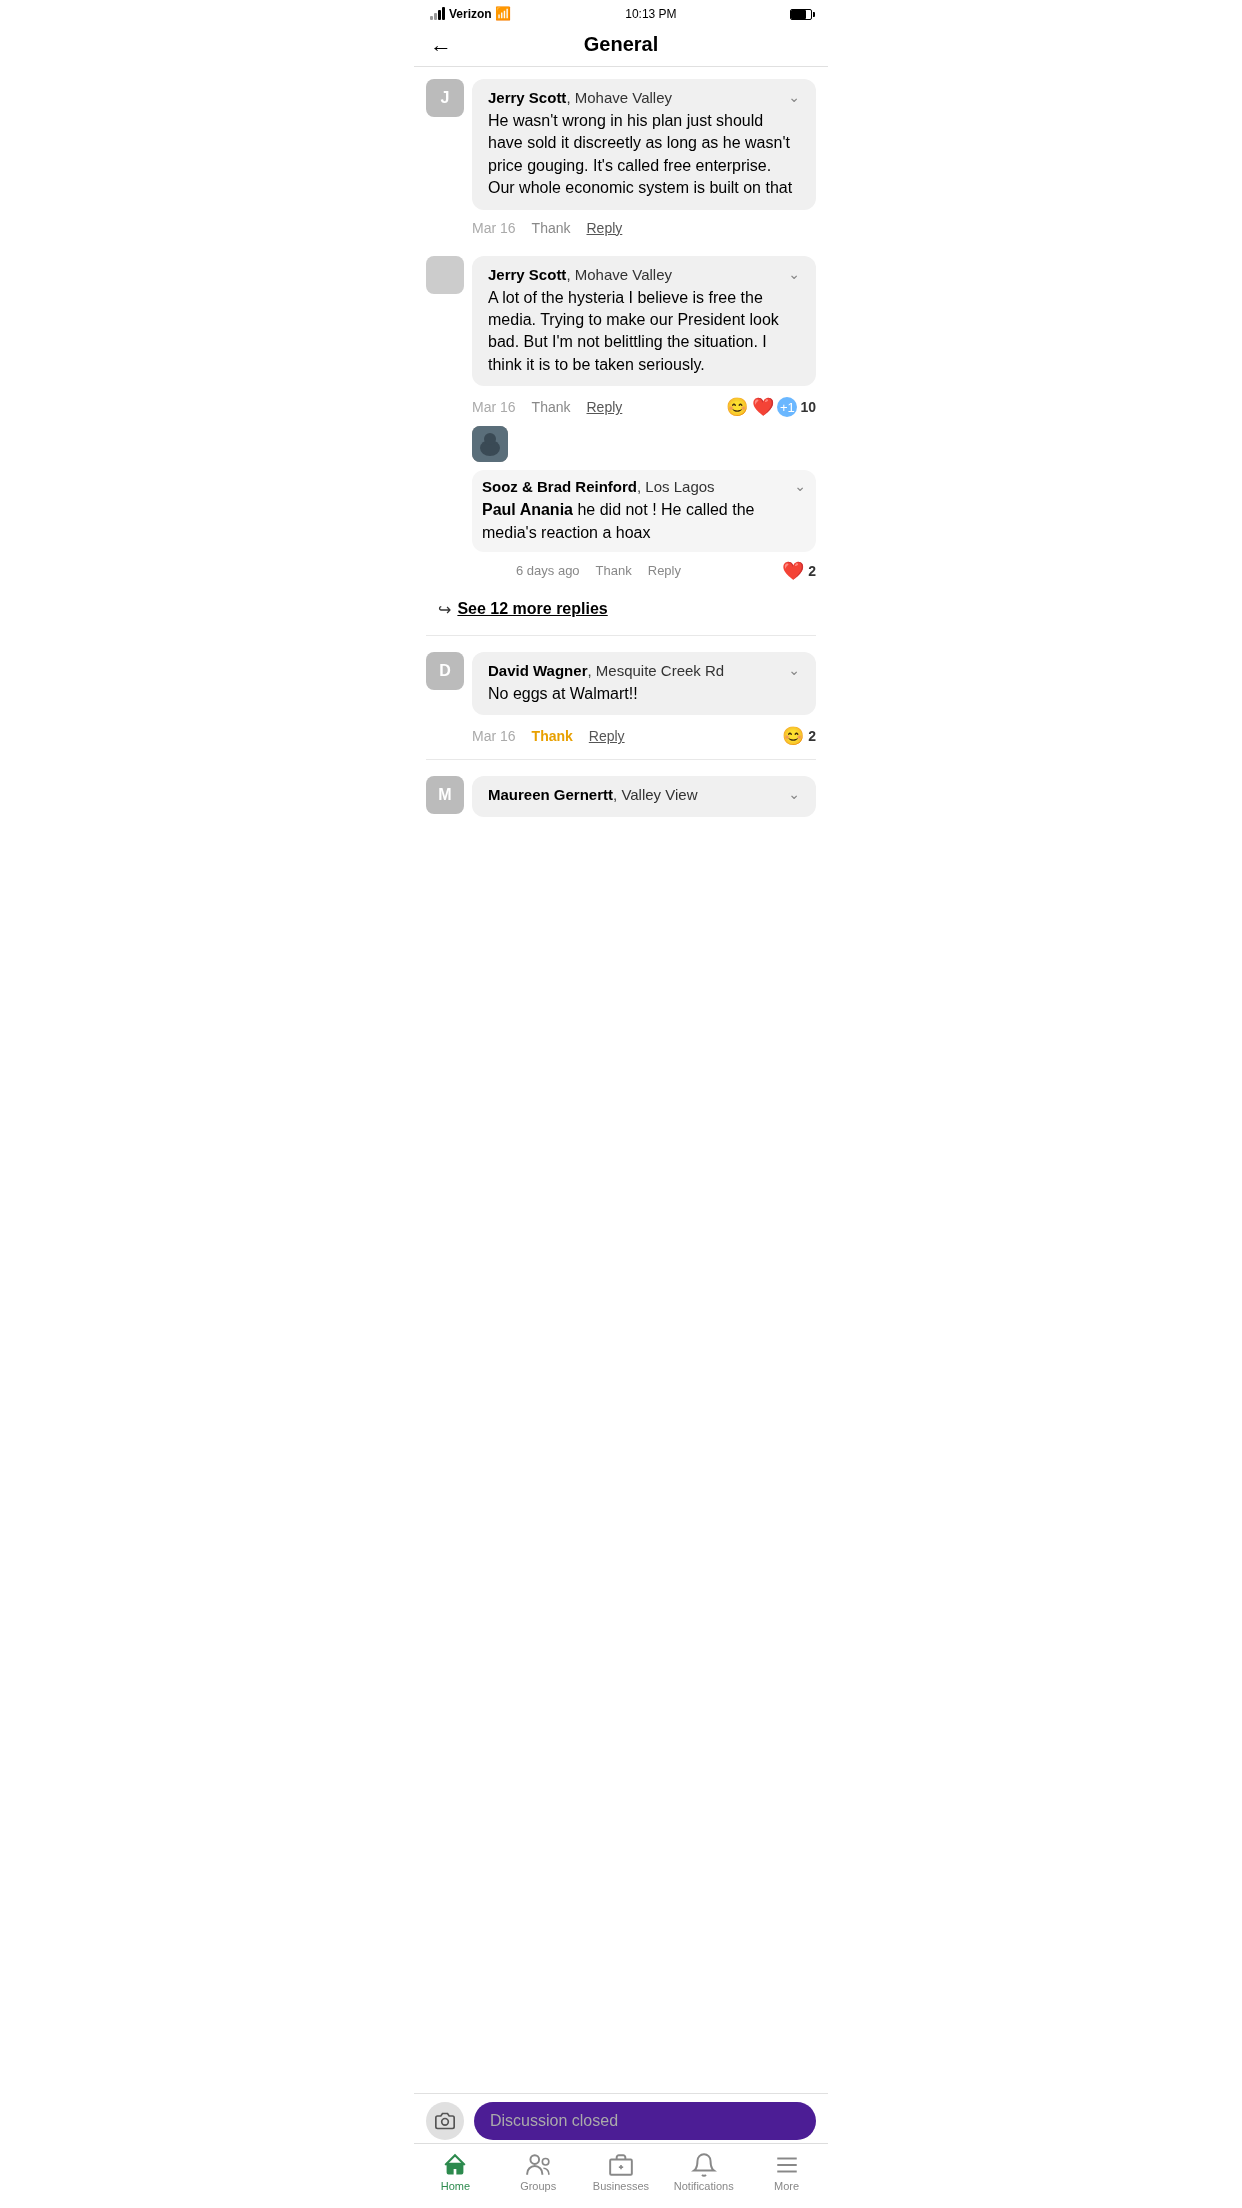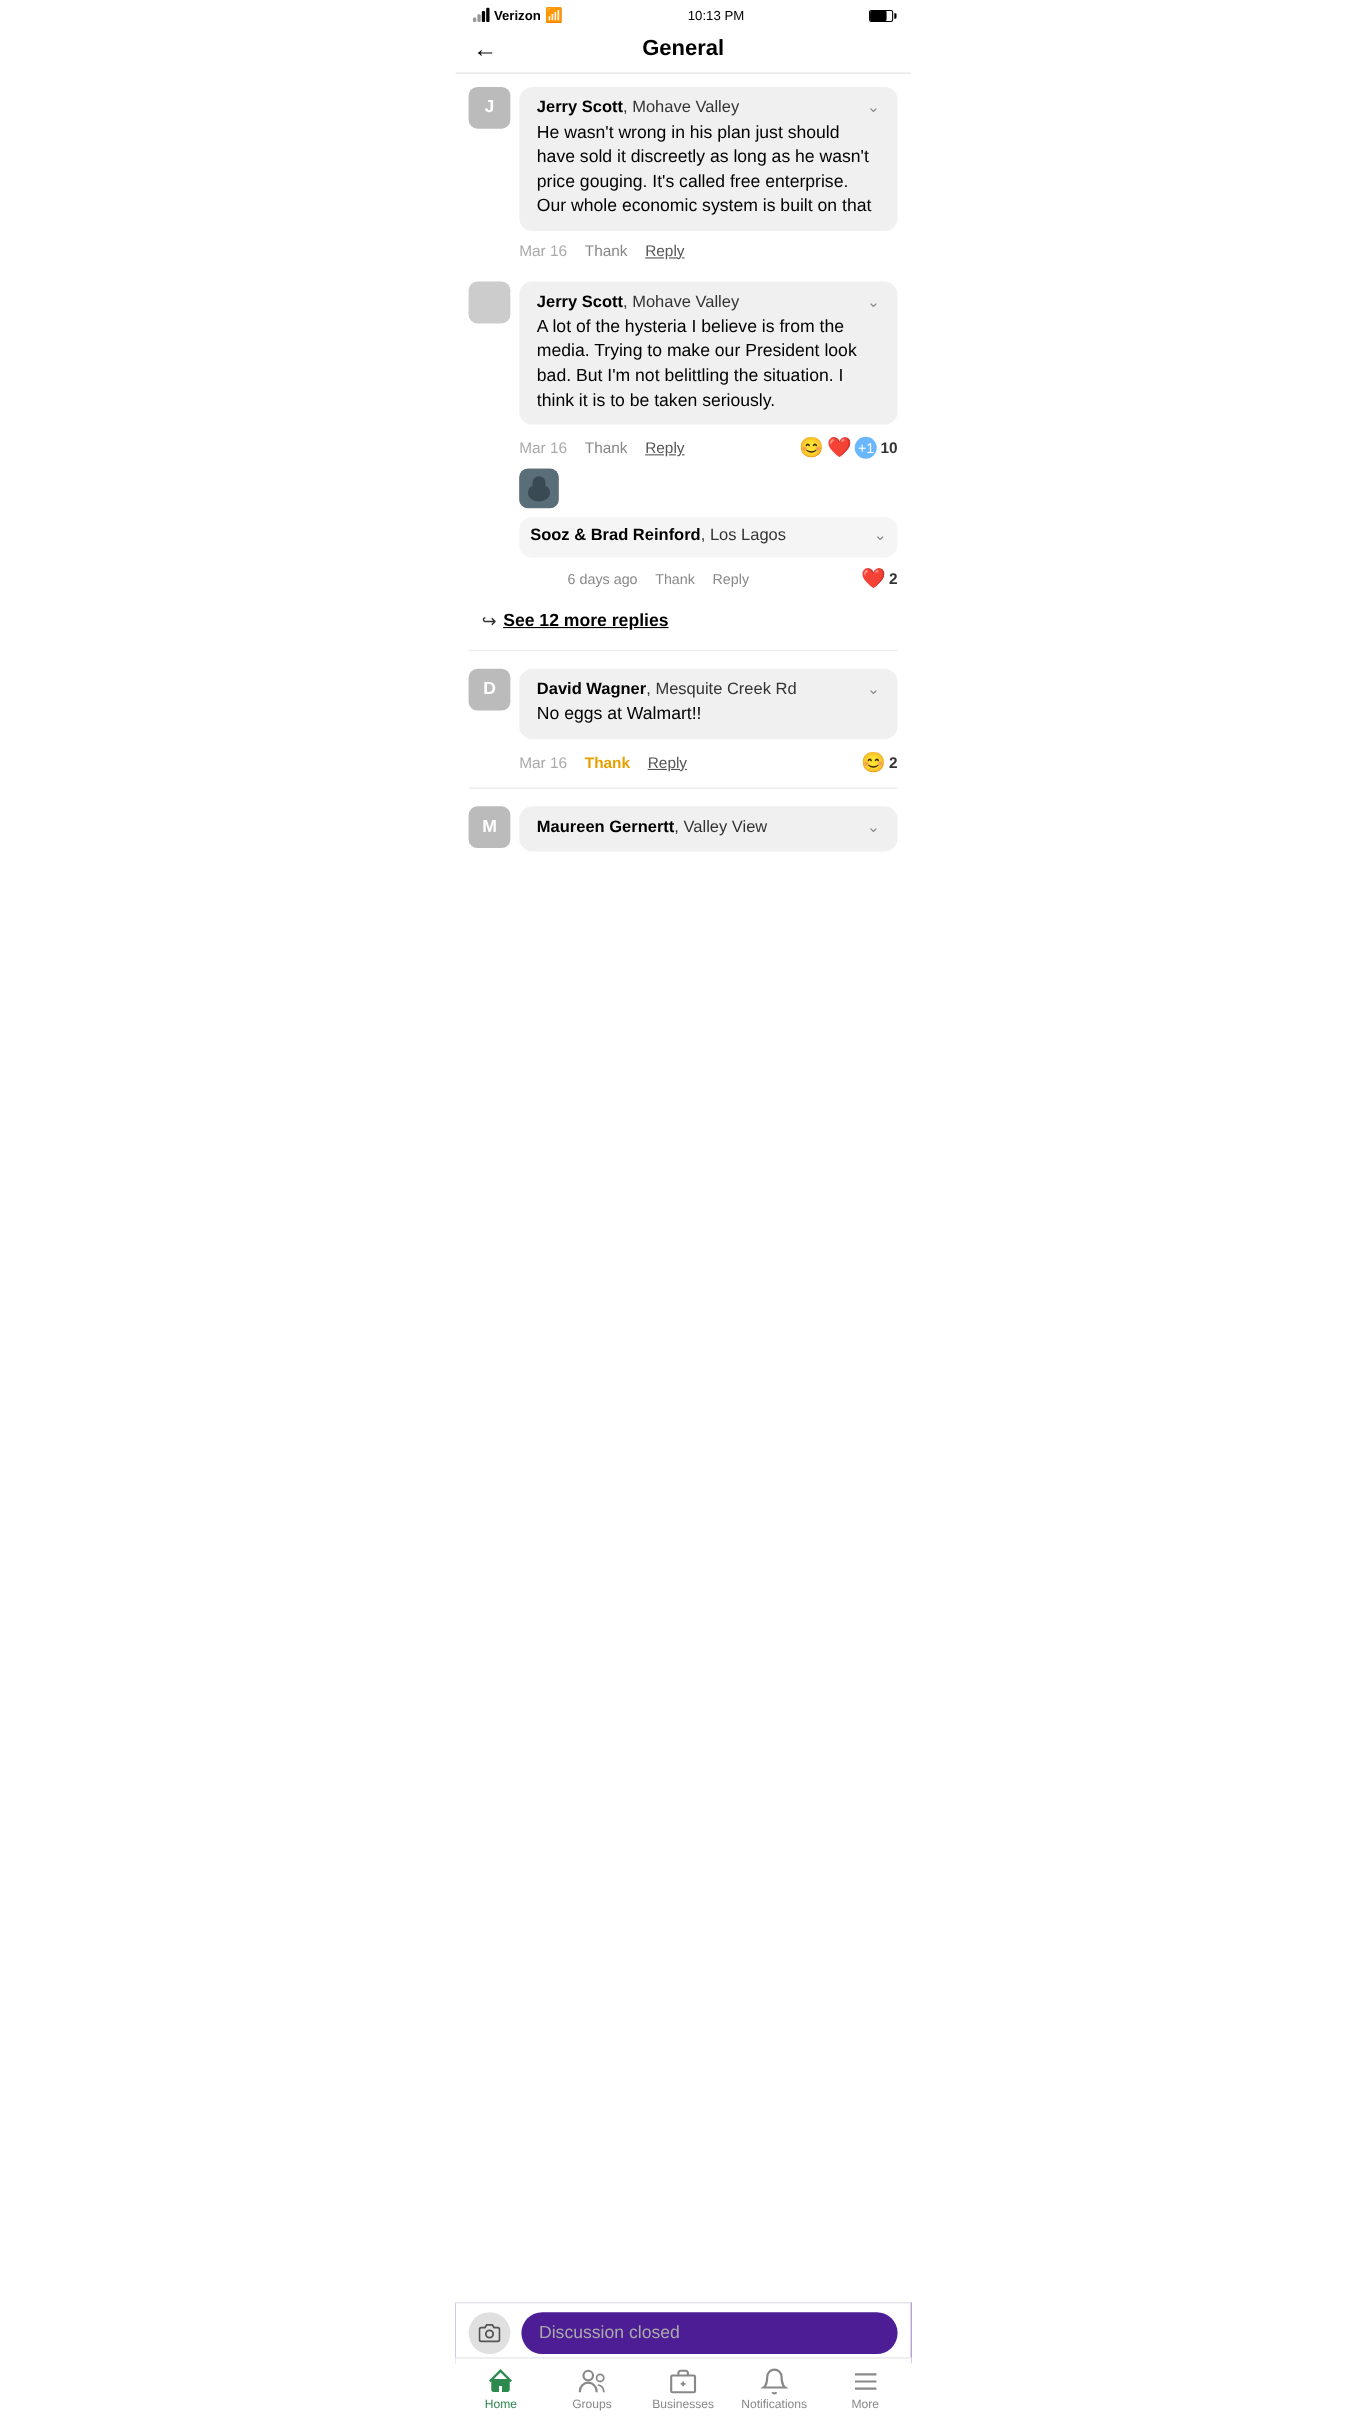--- a/index.html
+++ b/index.html
@@ -366,21 +366,21 @@
   <div class="comment-thread">
     <div class="comment-row">
       <div class="avatar-placeholder" style="background:#ccc; border-radius:8px;"></div>
       <div class="bubble">
         <div class="bubble-header">
           <span class="bubble-author">
             <span class="author-name">Jerry Scott</span><span class="author-location">, Mohave Valley</span>
           </span>
           <span class="chevron-down">⌄</span>
         </div>
-        <div class="bubble-text">A lot of the hysteria I believe is from the media. Trying to make our President look bad. But I'm not belittling the situation. I think it is to be taken seriously.</div>
+        <div class="bubble-text">A lot of the hysteria I believe is free the media. Trying to make our President look bad. But I'm not belittling the situation. I think it is to be taken seriously.</div>
       </div>
     </div>
     <div class="comment-actions">
       <span class="date">Mar 16</span>
       <span class="thank">Thank</span>
       <span class="reply">Reply</span>
       <div class="reactions">
         <span class="reaction-emoji">😊</span>
         <span class="reaction-emoji">❤️</span>
         <span class="reaction-emoji" style="font-size:13px; background:#6ab7ff; color:#fff; border-radius:50%; width:20px; height:20px; display:flex; align-items:center; justify-content:center;">+1</span>
@@ -398,20 +398,21 @@
             <circle cx="18" cy="13" r="6" fill="#3a4a55"></circle>
           </svg>
         </div>
         <div class="nested-bubble">
           <div class="bubble-header">
             <span class="bubble-author">
               <span class="author-name">Sooz &amp; Brad Reinford</span><span class="author-location">, Los Lagos</span>
             </span>
             <span class="chevron-down">⌄</span>
           </div>
+          <div class="bubble-text"><strong>Paul Anania</strong> he did not ! He called the media's reaction a hoax</div>
         </div>
       </div>
       <div class="nested-actions">
         <span class="date">6 days ago</span>
         <span class="thank">Thank</span>
         <span class="reply">Reply</span>
         <div class="reactions">
           <span class="reaction-emoji">❤️</span>
           <span class="reaction-count">2</span>
         </div>

